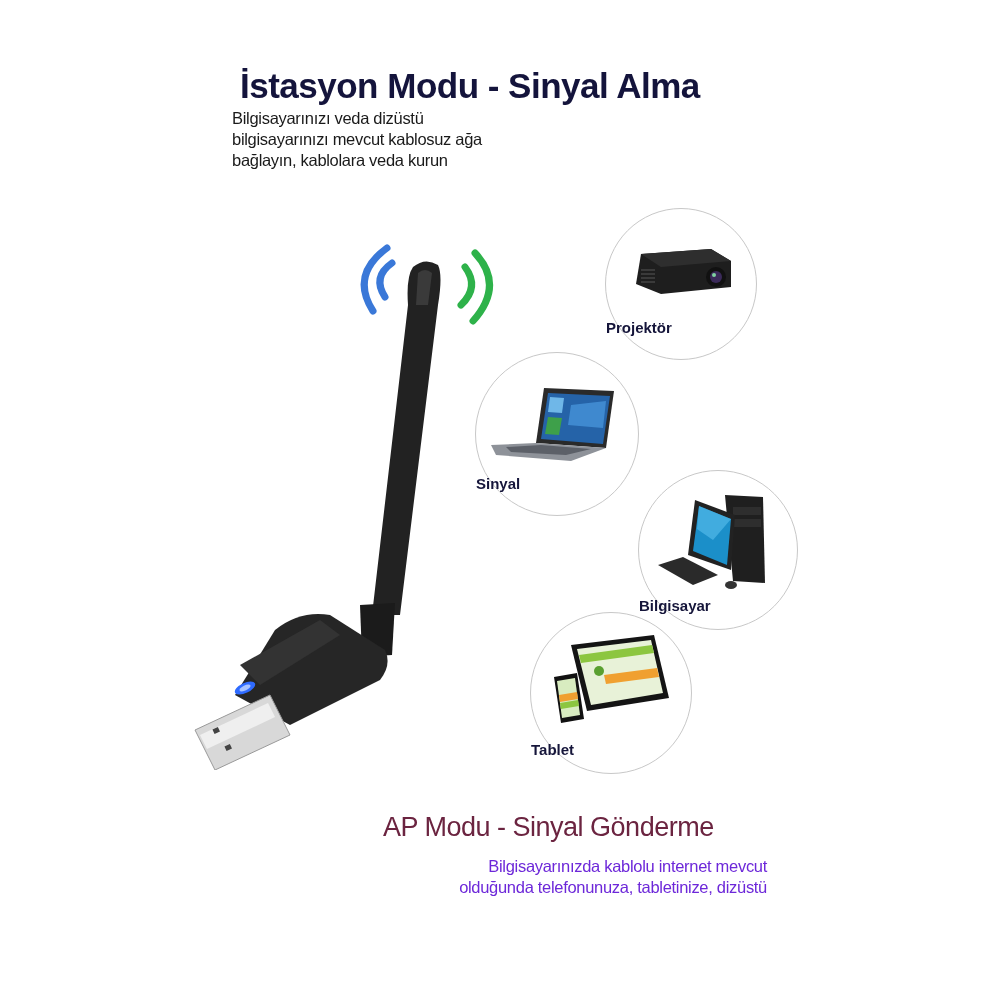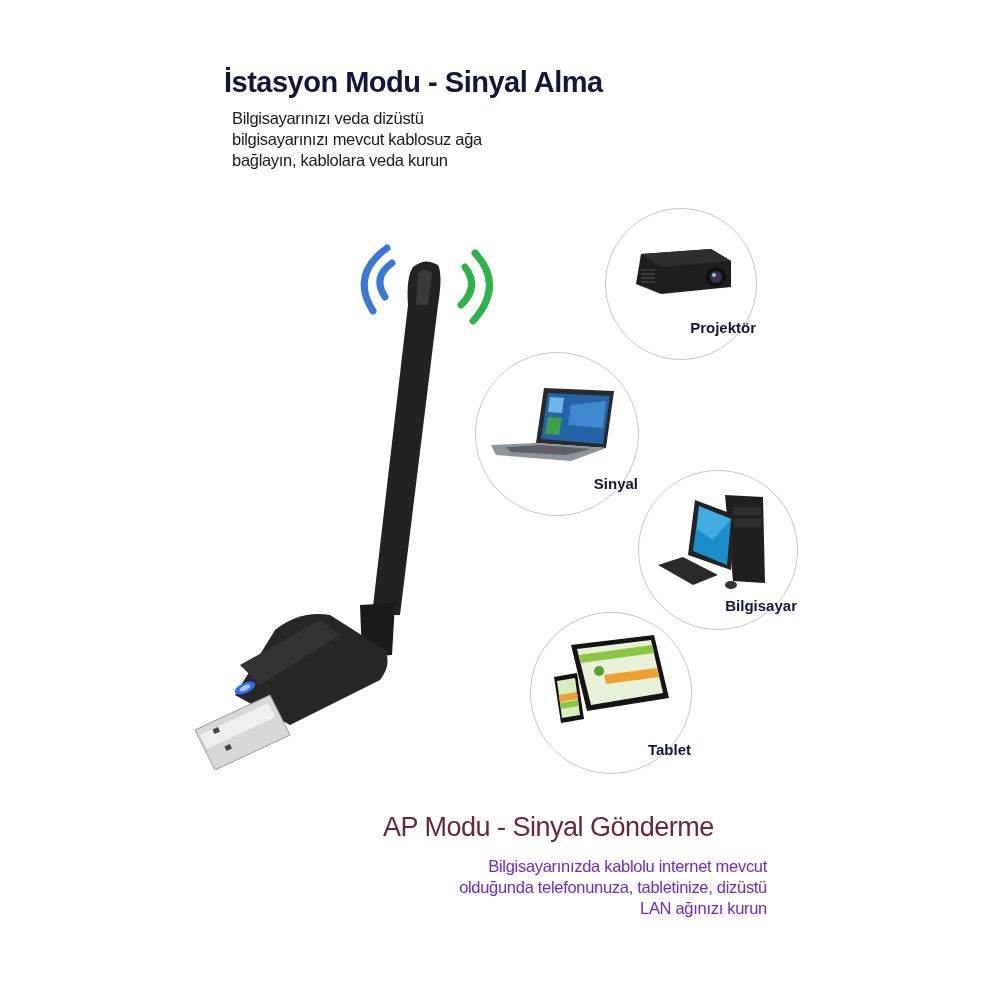--- a/index.html
+++ b/index.html
@@ -1,25 +1,25 @@
 <!DOCTYPE html>
 <html><head>
 <meta charset="utf-8">
 <style>
   html, body { margin:0; padding:0; background:#ffffff; }
   body { width:1000px; height:1000px; position:relative; overflow:hidden; font-family:"Liberation Sans", sans-serif; }
   .abs { position:absolute; }
-  .title-top { left:224px; top:66px; font-size:29px; font-weight:bold; color:#14143c; letter-spacing:-0.5px; white-space:nowrap; }
+  .title-top { left:240px; top:66px; font-size:35px; font-weight:bold; color:#14143c; letter-spacing:-0.5px; white-space:nowrap; }
   .desc-top { left:232px; top:108px; font-size:16.5px; line-height:21px; color:#1a1a1a; letter-spacing:-0.3px; }
   .desc-top div { white-space:nowrap; }
   .title-bottom { left:383px; top:812px; font-size:27px; font-weight:normal; color:#6b2440; letter-spacing:-0.5px; white-space:nowrap; }
   .desc-bottom { right:233px; top:856px; font-size:16.5px; line-height:21px; color:#6d28d9; text-align:right; letter-spacing:-0.3px; }
   .desc-bottom div { white-space:nowrap; }
   .circle { position:absolute; border-radius:50%; border:1.5px solid #c8c8c8; background:#fff; }
-  .circle .label { position:absolute; left:0; right:0; text-align:right; font-weight:bold; font-size:15px; color:#15153a; }
+  .circle .label { position:absolute; left:0; right:0; text-align:left; font-weight:bold; font-size:15px; color:#15153a; }
   .circle svg { position:absolute; }
 </style>
 </head>
 <body>
 
 <div class="abs title-top">İstasyon Modu - Sinyal Alma</div>
 <div class="abs desc-top">
   <div>Bilgisayarınızı veda dizüstü</div>
   <div>bilgisayarınızı mevcut kablosuz ağa</div>
   <div>bağlayın, kablolara veda kurun</div>
@@ -115,14 +115,13 @@
     <path d="M 10 62 L 28 59 L 29 66 L 11 69 Z" fill="#f0a030"></path>
     <path d="M 11 70 L 29 67 L 30 73 L 12 76 Z" fill="#8cc640"></path>
   </svg>
   <div class="label" style="top:128px;">Tablet</div>
 </div>
 
 <div class="abs title-bottom">AP Modu - Sinyal Gönderme</div>
 <div class="abs desc-bottom">
   <div>Bilgisayarınızda kablolu internet mevcut</div>
   <div>olduğunda telefonunuza, tabletinize, dizüstü</div>
-  <div>LAN ağınızı kurun</div>
 </div>
 
 </body></html>

